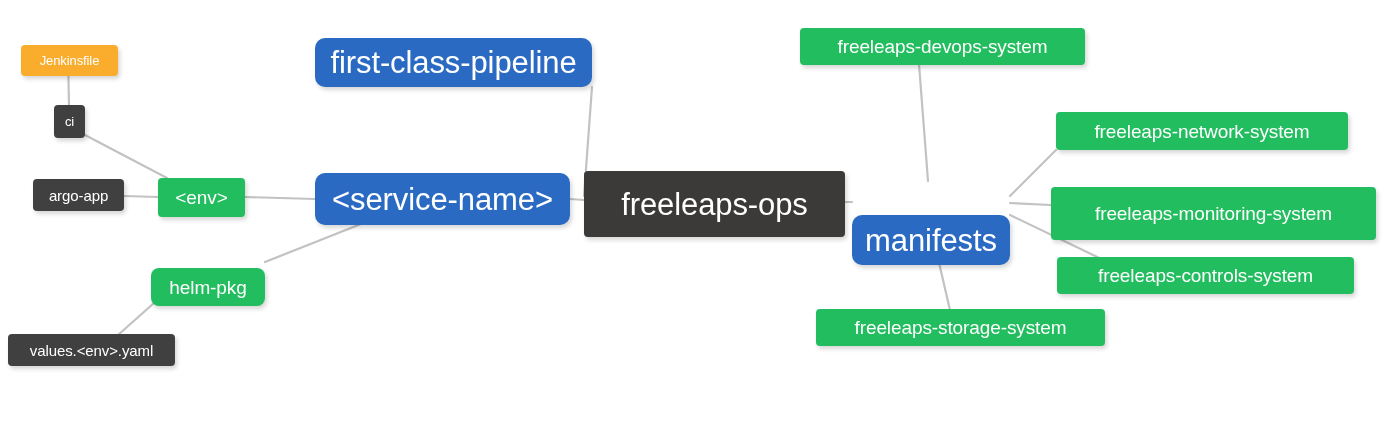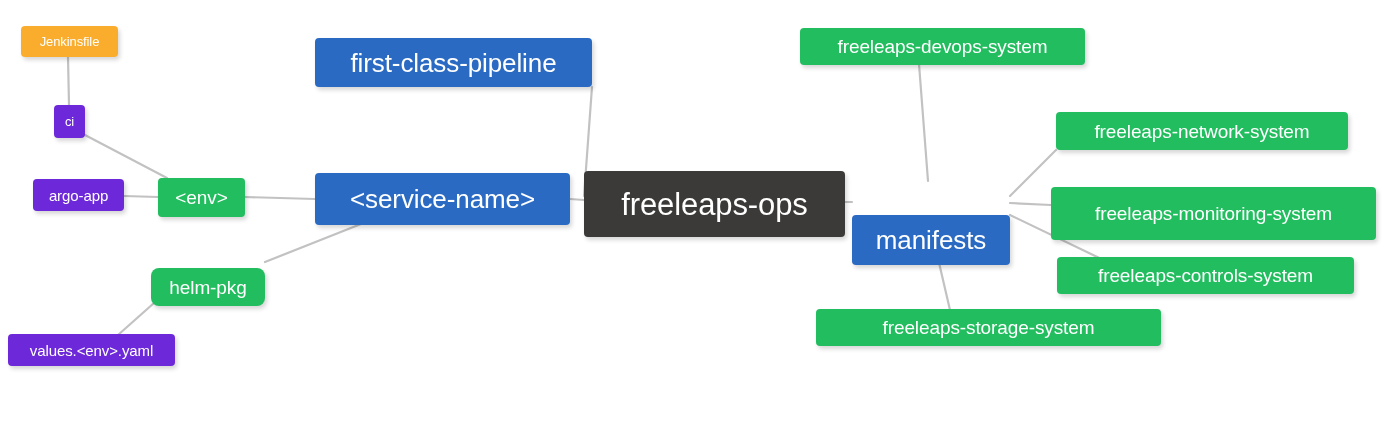--- a/index.html
+++ b/index.html
@@ -46,25 +46,25 @@
     user-select: none;
   }
   .node-label {
     display: block;
     white-space: nowrap;
   }
   
   .n-root      { background: #3c3a38; font-size: 31px; }
   .n-blue      { background: #2a6ac3; }
   .n-green     { background: #21bd5e; }
-  .n-orange    { background: #faad2d; }
-  .n-red       { background: #6d28d9; }
+  .n-orange    { background: #faad2d; margin-top: 19px; }
+  .n-red       { background: #404040; }
 
   .s-xl  { font-size: 31px; }
-  .s-lg  { font-size: 26px; }
+  .s-lg  { font-size: 31px; border-radius: 10px; }
   .s-md  { font-size: 19px; }
   .s-sm  { font-size: 19px; }
   .s-xs  { font-size: 15px; }
   .s-xxs { font-size: 13px; }
 </style>
 </head>
 <body>
 
 <div id="mindmap">
 
@@ -150,17 +150,17 @@
   </div>
 
   <div class="node n-green s-sm" style="left:1051px; top:187px; width:325px; height:53px;">
     <span class="node-label">freeleaps-monitoring-system</span>
   </div>
 
   <div class="node n-green s-sm" style="left:1057px; top:257px; width:297px; height:37px;">
     <span class="node-label">freeleaps-controls-system</span>
   </div>
 
-  <div class="node n-green s-sm" style="left:816px; top:309px; width:345px; height:37px;">
+  <div class="node n-green s-sm" style="left:816px; top:309px; width:289px; height:37px;">
     <span class="node-label">freeleaps-storage-system</span>
   </div>
 
 </div>
 
 </body></html>

